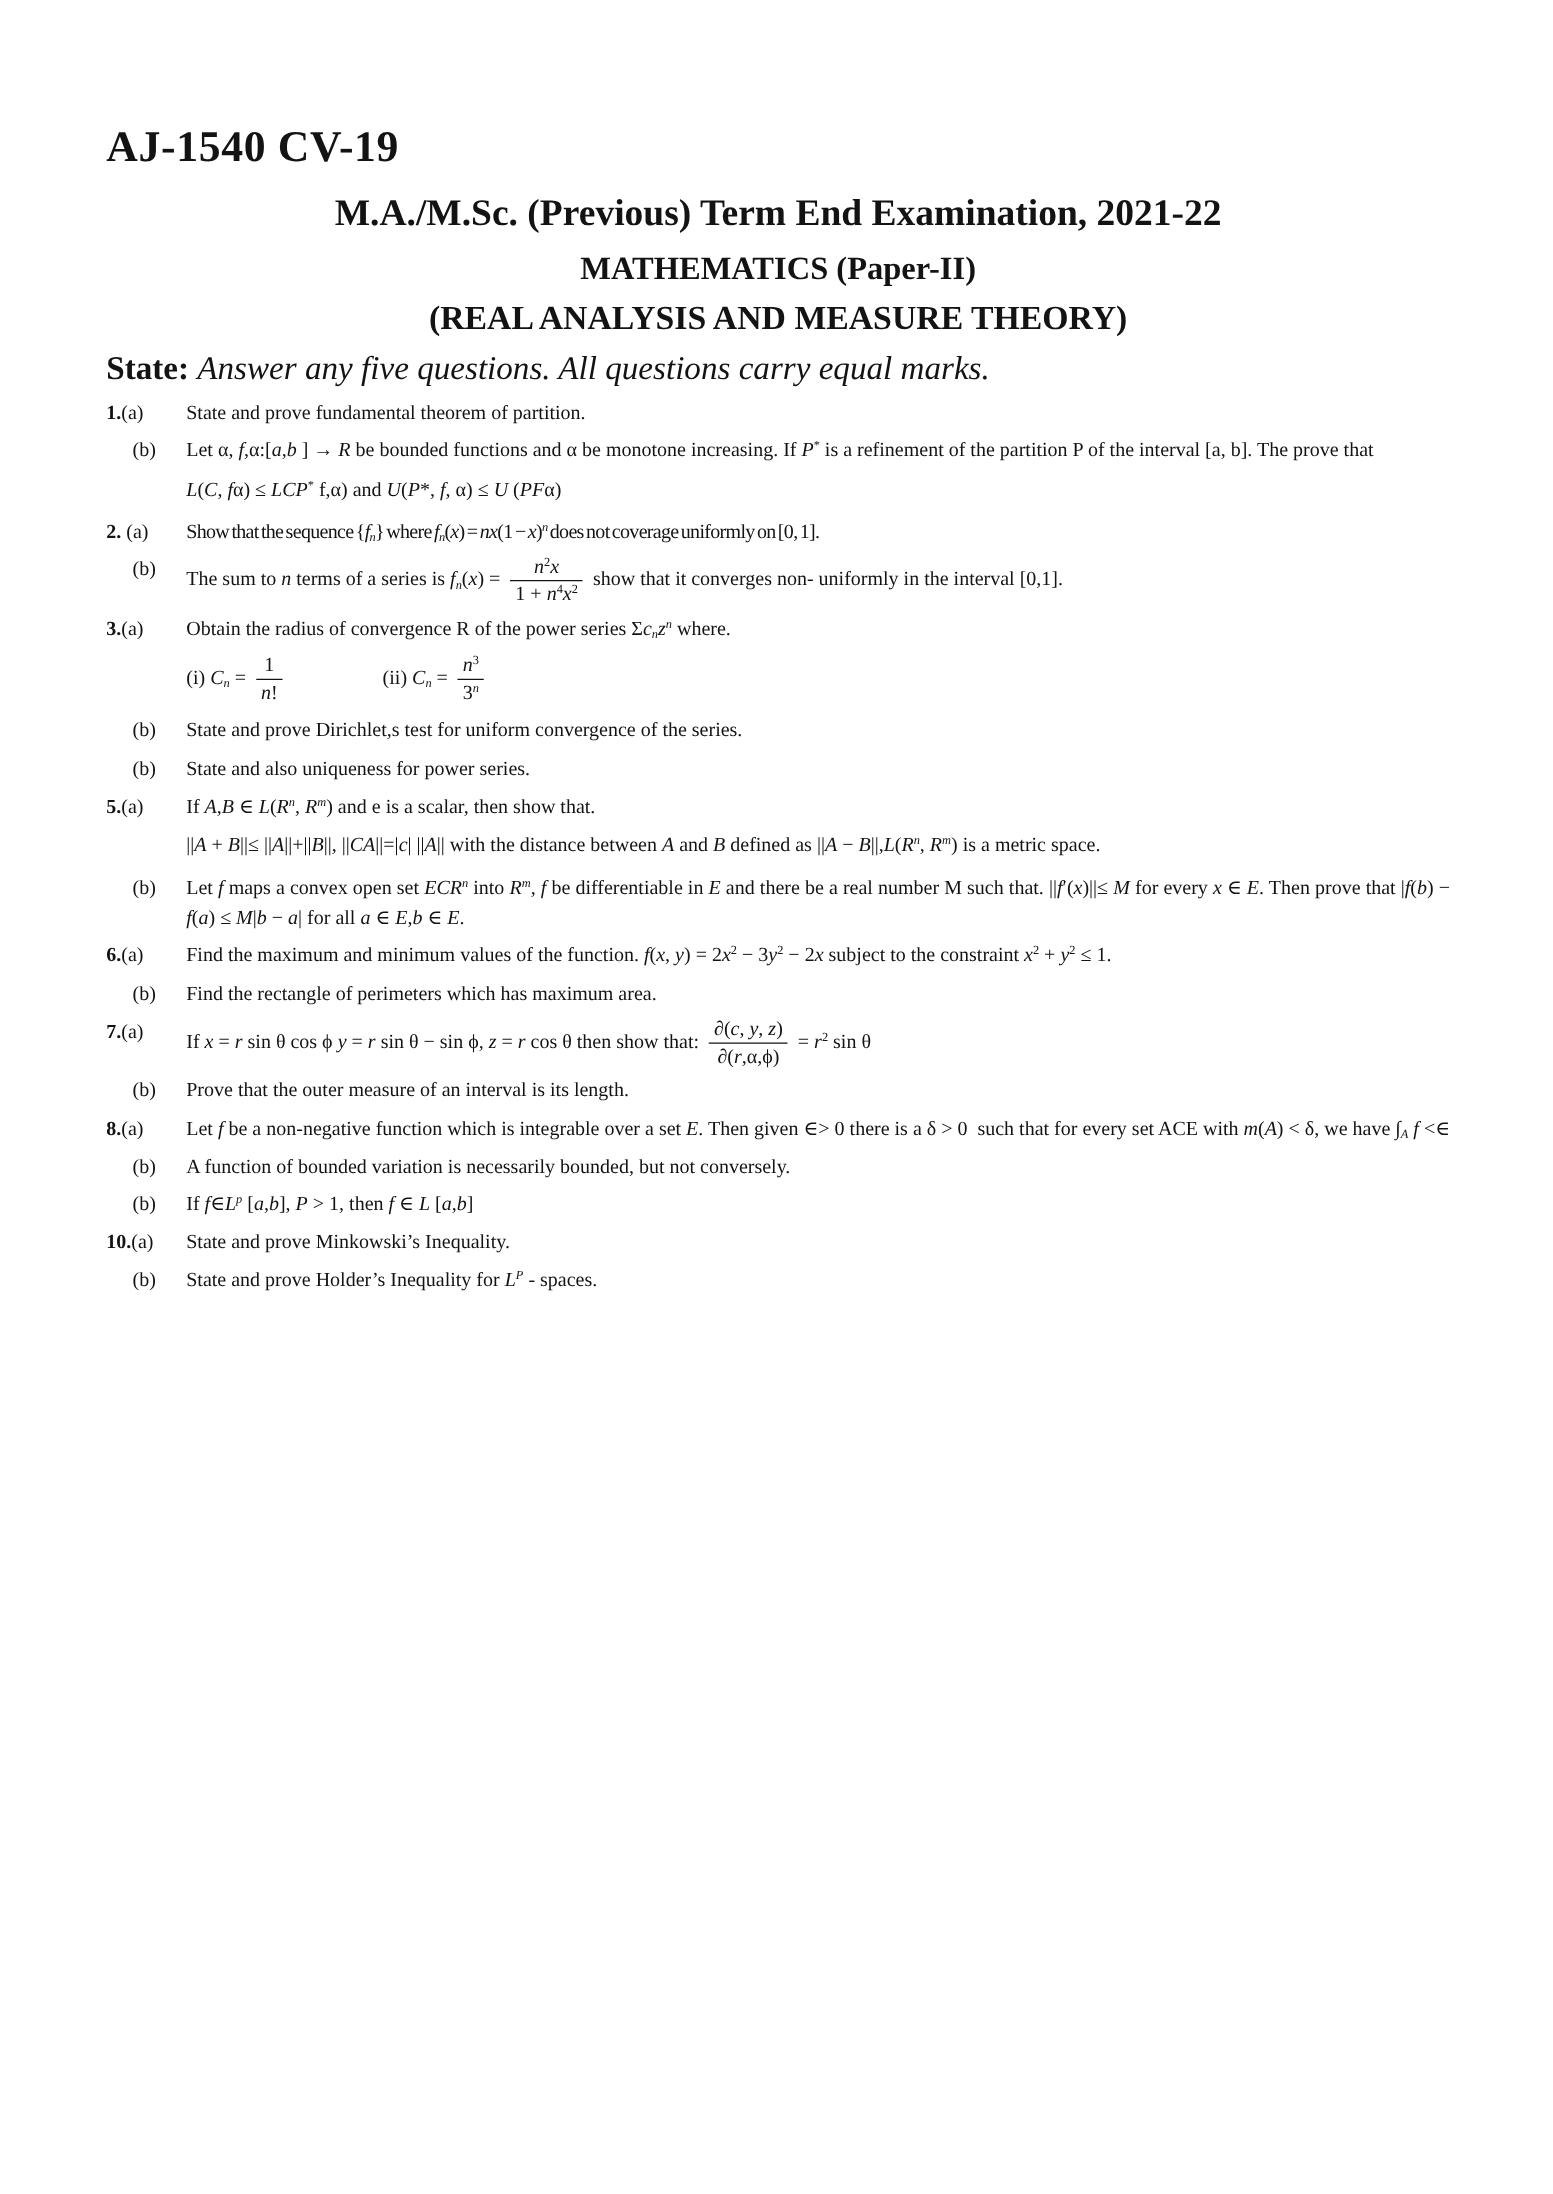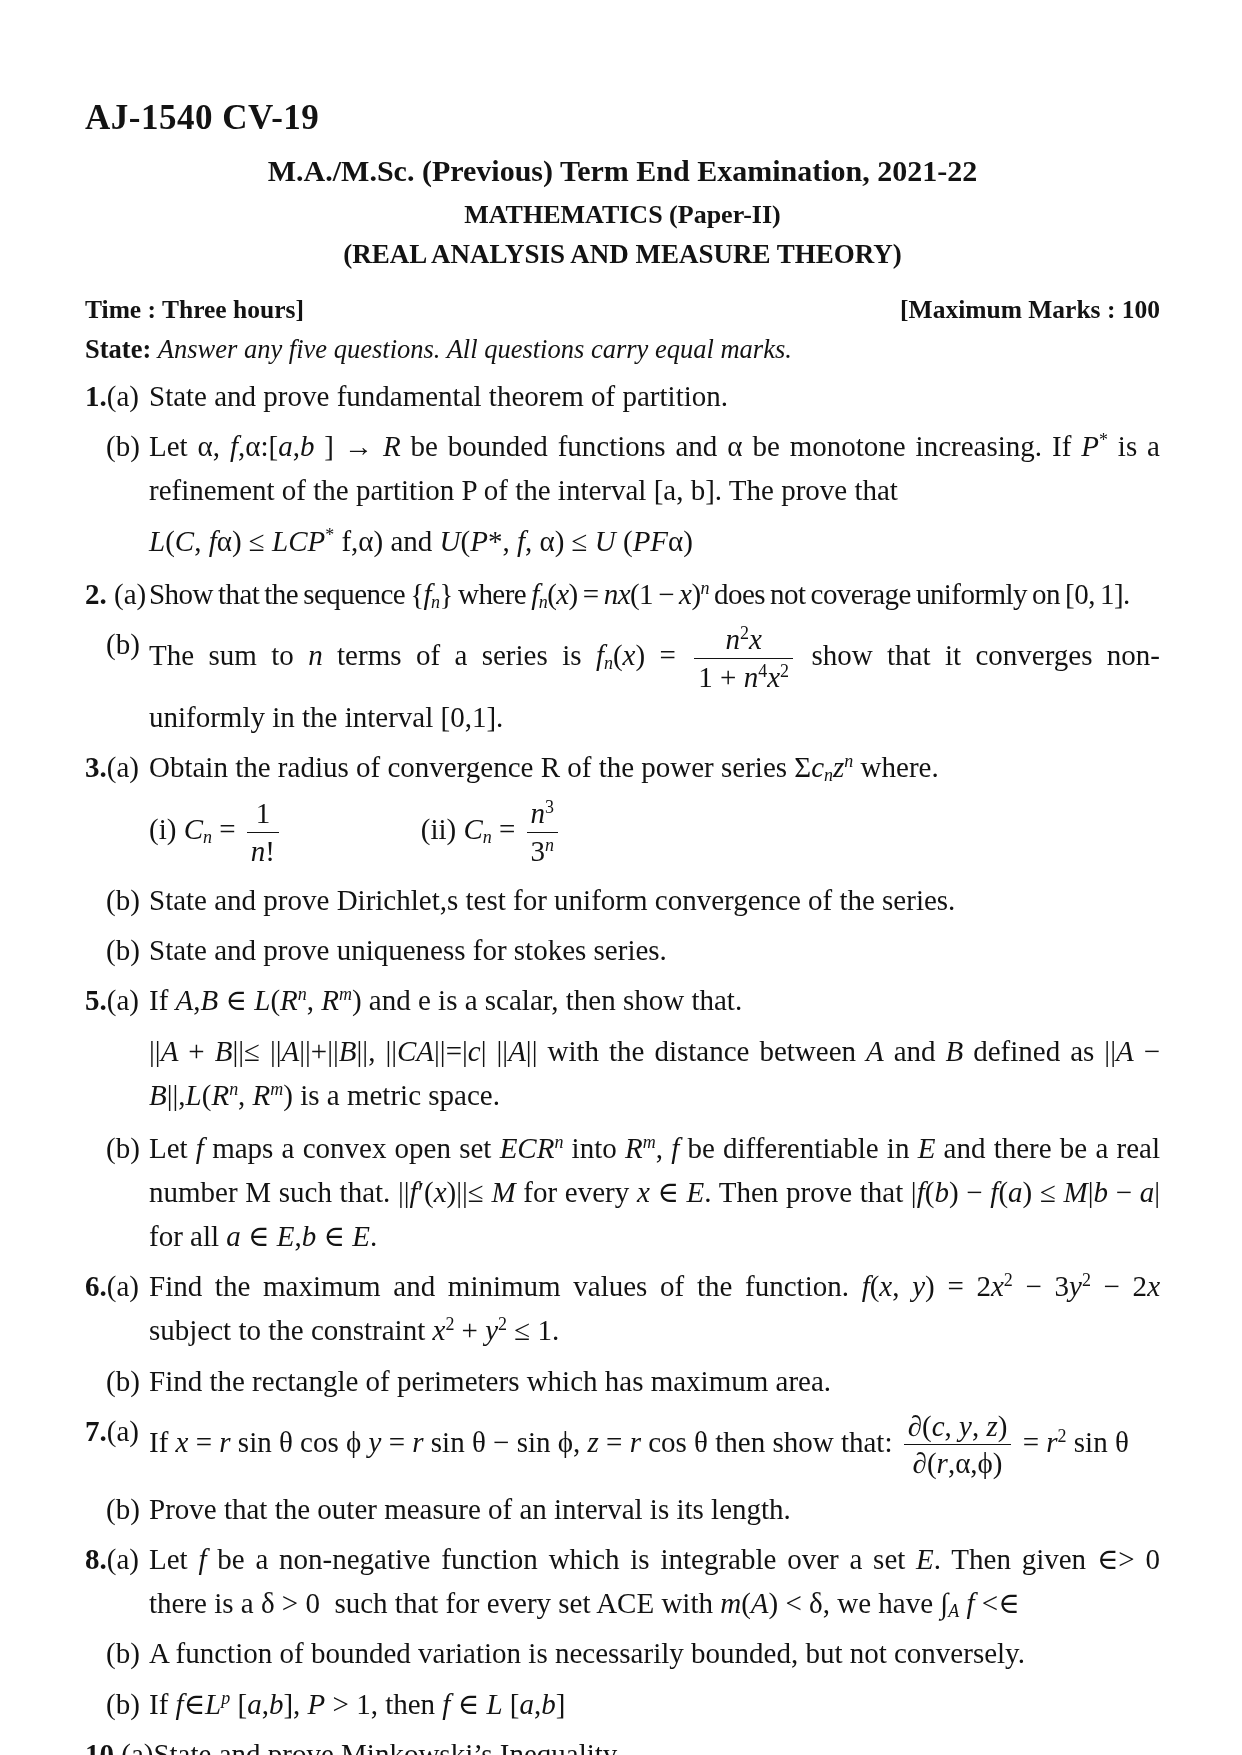--- a/index.html
+++ b/index.html
@@ -15,21 +15,21 @@
   .t2 { text-align: center; font-weight: bold; font-size: 30px; margin-top: 16px; }
   .t3 { text-align: center; font-weight: bold; font-size: 26px; margin-top: 12px; }
   .t4 { text-align: center; font-weight: bold; font-size: 27px; margin-top: 9px; }
 
   .hrow { display: flex; justify-content: space-between; font-weight: bold; font-size: 25.5px; margin-top: 25px; }
   .note { font-size: 26.5px; margin-top: 9px; }
   .note b { font-weight: bold; }
   .note .nt { font-style: normal; }
 
   .questions { margin-top: 9px; }
-  .qrow { display: flex; font-size: 29px; line-height: 1.52; margin-top: 6px; }
+  .qrow { display: flex; font-size: 16px; line-height: 1.52; margin-top: 6px; }
   .qlabel { flex: 0 0 64px; box-sizing: border-box; white-space: nowrap; }
   .qlabel b { font-weight: bold; }
   .qlabel.indent { padding-left: 21px; }
   .qbody { flex: 1 1 auto; text-align: justify; min-width: 0; }
   .qline { margin: 7px 0 3px 0; text-align: justify; }
   .fit { letter-spacing: -0.55px; word-spacing: -1.6px; white-space: nowrap; text-align: left; }
 
   sup { font-size: 0.62em; line-height: 0; vertical-align: 0.55em; }
   sub { font-size: 0.62em; line-height: 0; vertical-align: -0.25em; }
   i { font-style: italic; }
@@ -40,24 +40,20 @@
 </style>
 </head>
 <body>
 
 <div class="page">
   <div class="t1">AJ-1540 CV-19</div>
   <div class="t2">M.A./M.Sc. (Previous) Term End Examination, 2021-22</div>
   <div class="t3">MATHEMATICS (Paper-II)</div>
   <div class="t4">(REAL ANALYSIS AND MEASURE THEORY)</div>
 
-  <div class="hrow">
-    <span>Time : Three hours]</span>
-    <span>[Maximum Marks : 100</span>
-  </div>
 
   <div class="note">
     <b>State:</b>
     <span class="nt"><i>Answer any five questions. All questions carry equal marks.</i></span>
   </div>
 
   <div class="questions">
       <div class="qrow">
         <span class="qlabel"><b>1.</b>(a)</span>
         <div class="qbody">State and prove fundamental theorem of partition.</div>
@@ -77,21 +73,21 @@
       <div class="qrow">
         <span class="qlabel"><b>3.</b>(a)</span>
         <div class="qbody">Obtain the radius of convergence R of the power series Σ<i>c</i><sub><i>n</i></sub><i>z</i><sup><i>n</i></sup> where.<div class="qline">(i) <i>C</i><sub><i>n</i></sub> = <span class="frac"><span class="fnum">1</span><span class="fden"><i>n</i>!</span></span>&nbsp;&nbsp;&nbsp;&nbsp;&nbsp;&nbsp;&nbsp;&nbsp;&nbsp;&nbsp;&nbsp;&nbsp;&nbsp;&nbsp;&nbsp;&nbsp;&nbsp;&nbsp; (ii) <i>C</i><sub><i>n</i></sub> = <span class="frac"><span class="fnum"><i>n</i><sup>3</sup></span><span class="fden">3<sup><i>n</i></sup></span></span></div></div>
       </div>
       <div class="qrow">
         <span class="qlabel indent"><b></b>(b)</span>
         <div class="qbody">State and prove Dirichlet,s test for uniform convergence of the series.</div>
       </div>
       <div class="qrow">
         <span class="qlabel indent"><b></b>(b)</span>
-        <div class="qbody">State and prove uniqueness for stokes series.</div>
+        <div class="qbody">State and also uniqueness for power series.</div>
       </div>
       <div class="qrow">
         <span class="qlabel"><b>5.</b>(a)</span>
         <div class="qbody">If <i>A</i>,<i>B</i> ∈ <i>L</i>(<i>R</i><sup><i>n</i></sup>, <i>R</i><sup><i>m</i></sup>) and e is a scalar, then show that.<div class="qline">||<i>A</i> + <i>B</i>||≤ ||<i>A</i>||+||<i>B</i>||,  ||<i>CA</i>||=|<i>c</i>| ||<i>A</i>|| with the distance between <i>A</i> and <i>B</i> defined as ||<i>A</i> − <i>B</i>||,<i>L</i>(<i>R</i><sup><i>n</i></sup>, <i>R</i><sup><i>m</i></sup>) is a metric space.</div></div>
       </div>
       <div class="qrow">
         <span class="qlabel indent"><b></b>(b)</span>
         <div class="qbody">Let <i>f</i> maps a convex open set <i>ECR</i><sup><i>n</i></sup> into <i>R</i><sup><i>m</i></sup>, <i>f</i> be differentiable in <i>E</i> and there be a real number M such that. ||<i>f</i>′(<i>x</i>)||≤ <i>M</i> for every <i>x</i> ∈ <i>E</i>. Then prove that |<i>f</i>(<i>b</i>) − <i>f</i>(<i>a</i>) ≤ <i>M</i>|<i>b</i> − <i>a</i>| for all <i>a</i> ∈ <i>E</i>,<i>b</i> ∈ <i>E</i>.</div>
       </div>
       <div class="qrow">

